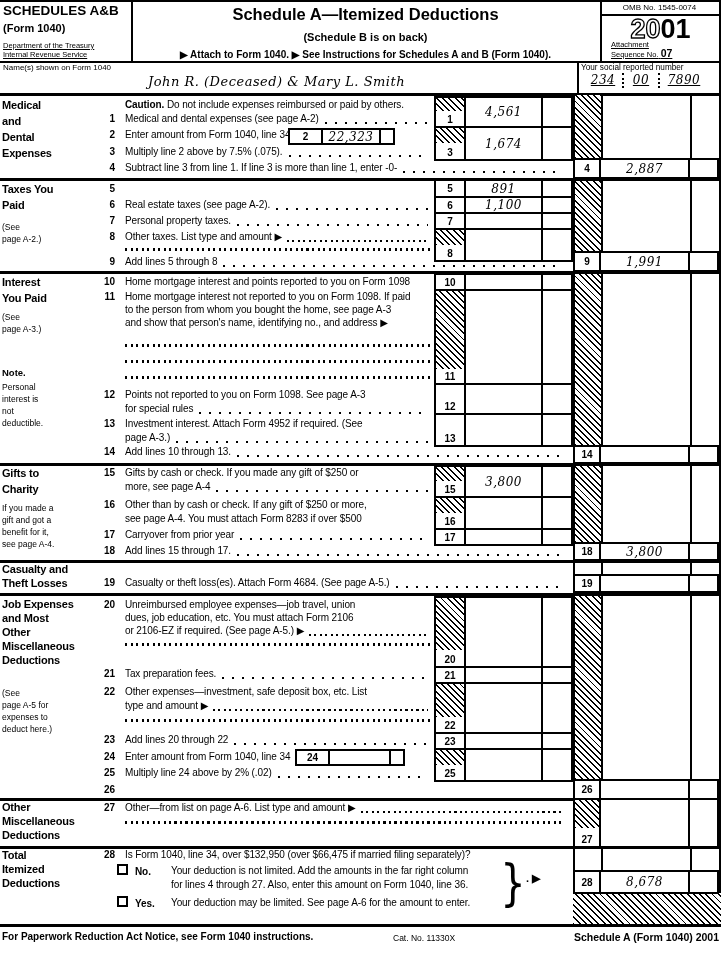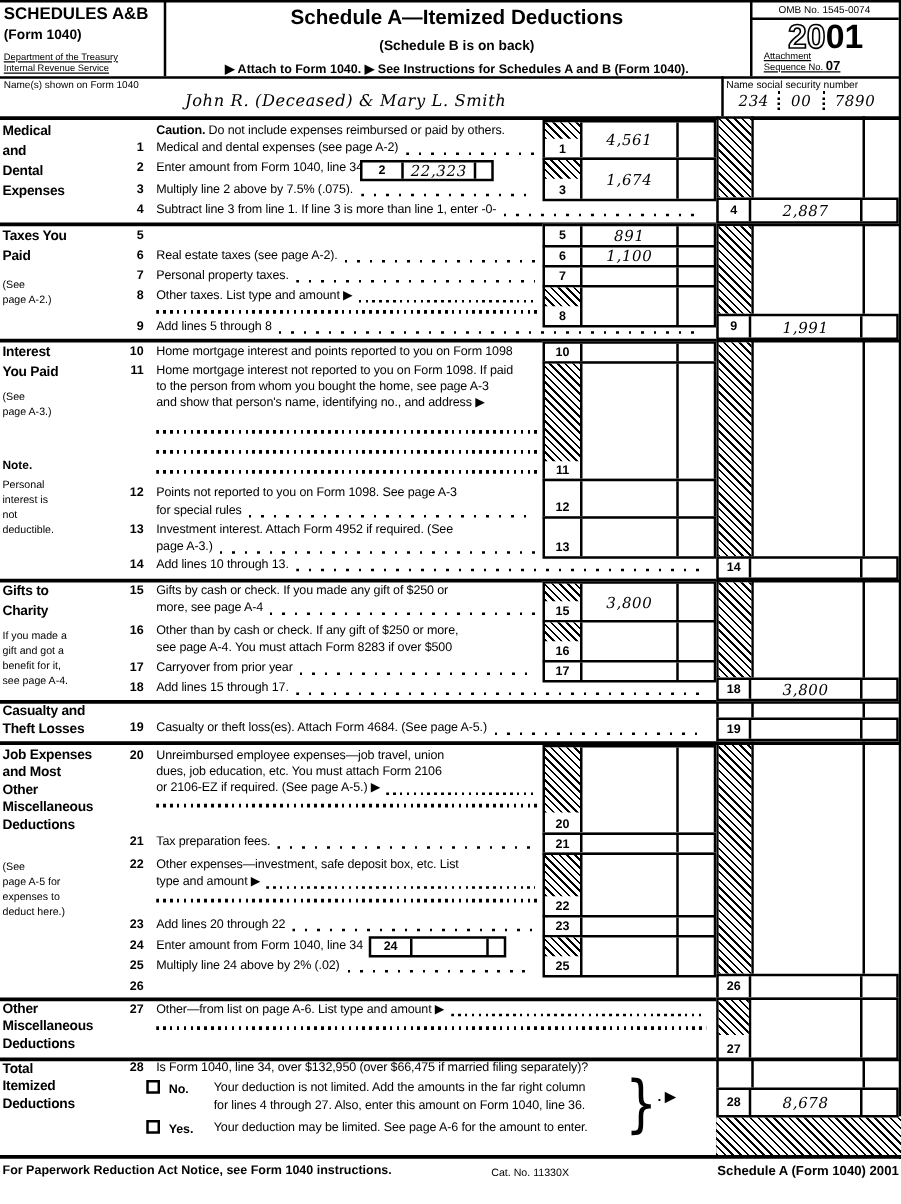--- a/index.html
+++ b/index.html
@@ -39,21 +39,21 @@
   .obox .cc { width:27px; }
   .sbox { position:absolute; border:2px solid #000; display:flex; align-items:stretch; background:#fff; }
   .sb-n { width:33px; border-right:2px solid #000; font-weight:bold; font-size:10px;
           display:flex; align-items:center; justify-content:center; }
   .sb-v { flex:1; border-right:2px solid #000; display:flex; align-items:center; justify-content:center; }
   .sb-e { width:12px; }
   .chk { position:absolute; width:11px; height:11px; border:2px solid #000; background:#fff; }
   .yr-o { color:#fff; -webkit-text-stroke:1.3px #000; }
   .brace { position:absolute; font-family:"DejaVu Sans", sans-serif; font-size:50px; line-height:60px;
            font-weight:normal; transform:scaleX(0.8); }
-  .ssn { position:absolute; display:flex; align-items:flex-end; }
+  .ssn { position:absolute; display:flex; align-items:flex-start;text-decoration:underline; }
   .ssn .sep { width:0; height:15px; border-left:2px dotted #000; }
   .ssn span { text-align:center; }
 </style>
 </head>
 <body>
 
 <div class="stage">
 
   <div class="a b" style="left:3px;top:3px;font-size:13.5px">SCHEDULES A&amp;B</div>
   <div class="a b" style="left:3px;top:22px;font-size:11px">(Form 1040)</div>
@@ -62,21 +62,21 @@
   <div class="a b" style="left:131px;top:31px;width:469px;text-align:center;font-size:11px">(Schedule B is on back)</div>
   <div class="a b" style="left:131px;top:5px;width:469px;text-align:center;font-size:16.5px">Schedule A—Itemized Deductions</div>
   <div class="a b" style="left:131px;top:49px;width:469px;text-align:center;font-size:10px">▶ Attach to Form 1040.   ▶ See Instructions for Schedules A and B (Form 1040).</div>
   <div class="a" style="left:600px;top:3px;width:119px;text-align:center;font-size:8px">OMB No. 1545-0074</div>
   <div class="a b" style="left:602px;top:15px;width:117px;text-align:center;font-size:27px;line-height:28px"><span class="yr-o">20</span><span>01</span></div>
   <div class="a tiny" style="left:611px;top:40px">Attachment</div>
   <div class="a tiny" style="left:611px;top:49px"><span>Sequence No.</span> <span class="b" style="font-size:10.5px">07</span></div>
 
   <div class="a" style="left:3px;top:63px;font-size:8px">Name(s) shown on Form 1040</div>
   <div class="a val" style="left:148px;top:74px;font-size:13px">John R. (Deceased) &amp; Mary L. Smith</div>
-  <div class="a" style="left:581px;top:63px;font-size:8.2px">Name social security number</div>
+  <div class="a" style="left:581px;top:63px;font-size:8.2px">Your social reported number</div>
   <div class="ssn val" style="left:584px;top:73px;width:132px">
     <span style="width:38px">234</span>
       <i class="sep"></i>
     <span style="width:34px">00</span>
       <i class="sep"></i>
     <span style="width:48px">7890</span>
   </div>
 
   <i class="hl thin" style="left:0;top:0;width:721px"></i>
   <i class="hl thin" style="left:600px;top:14px;width:119px"></i>

